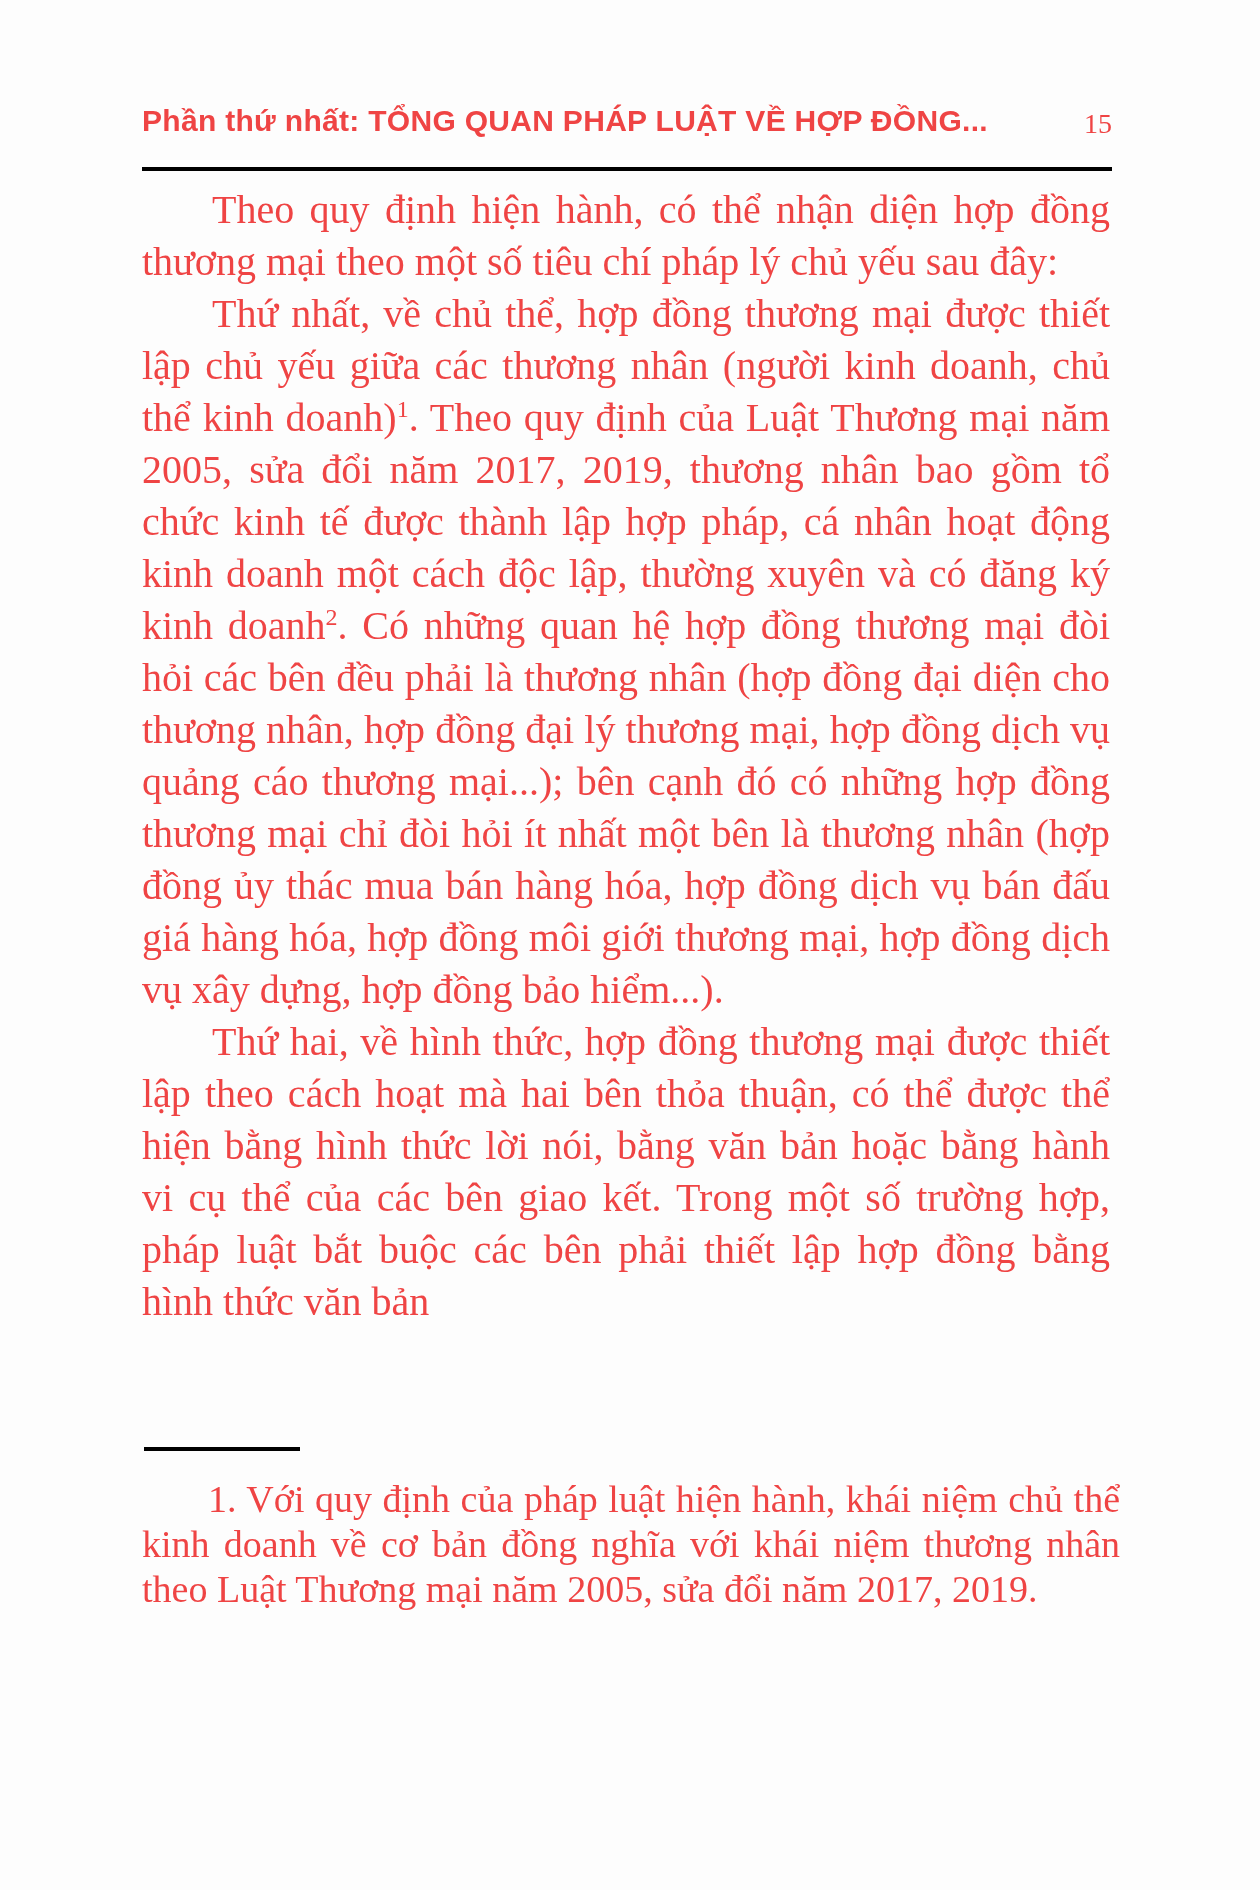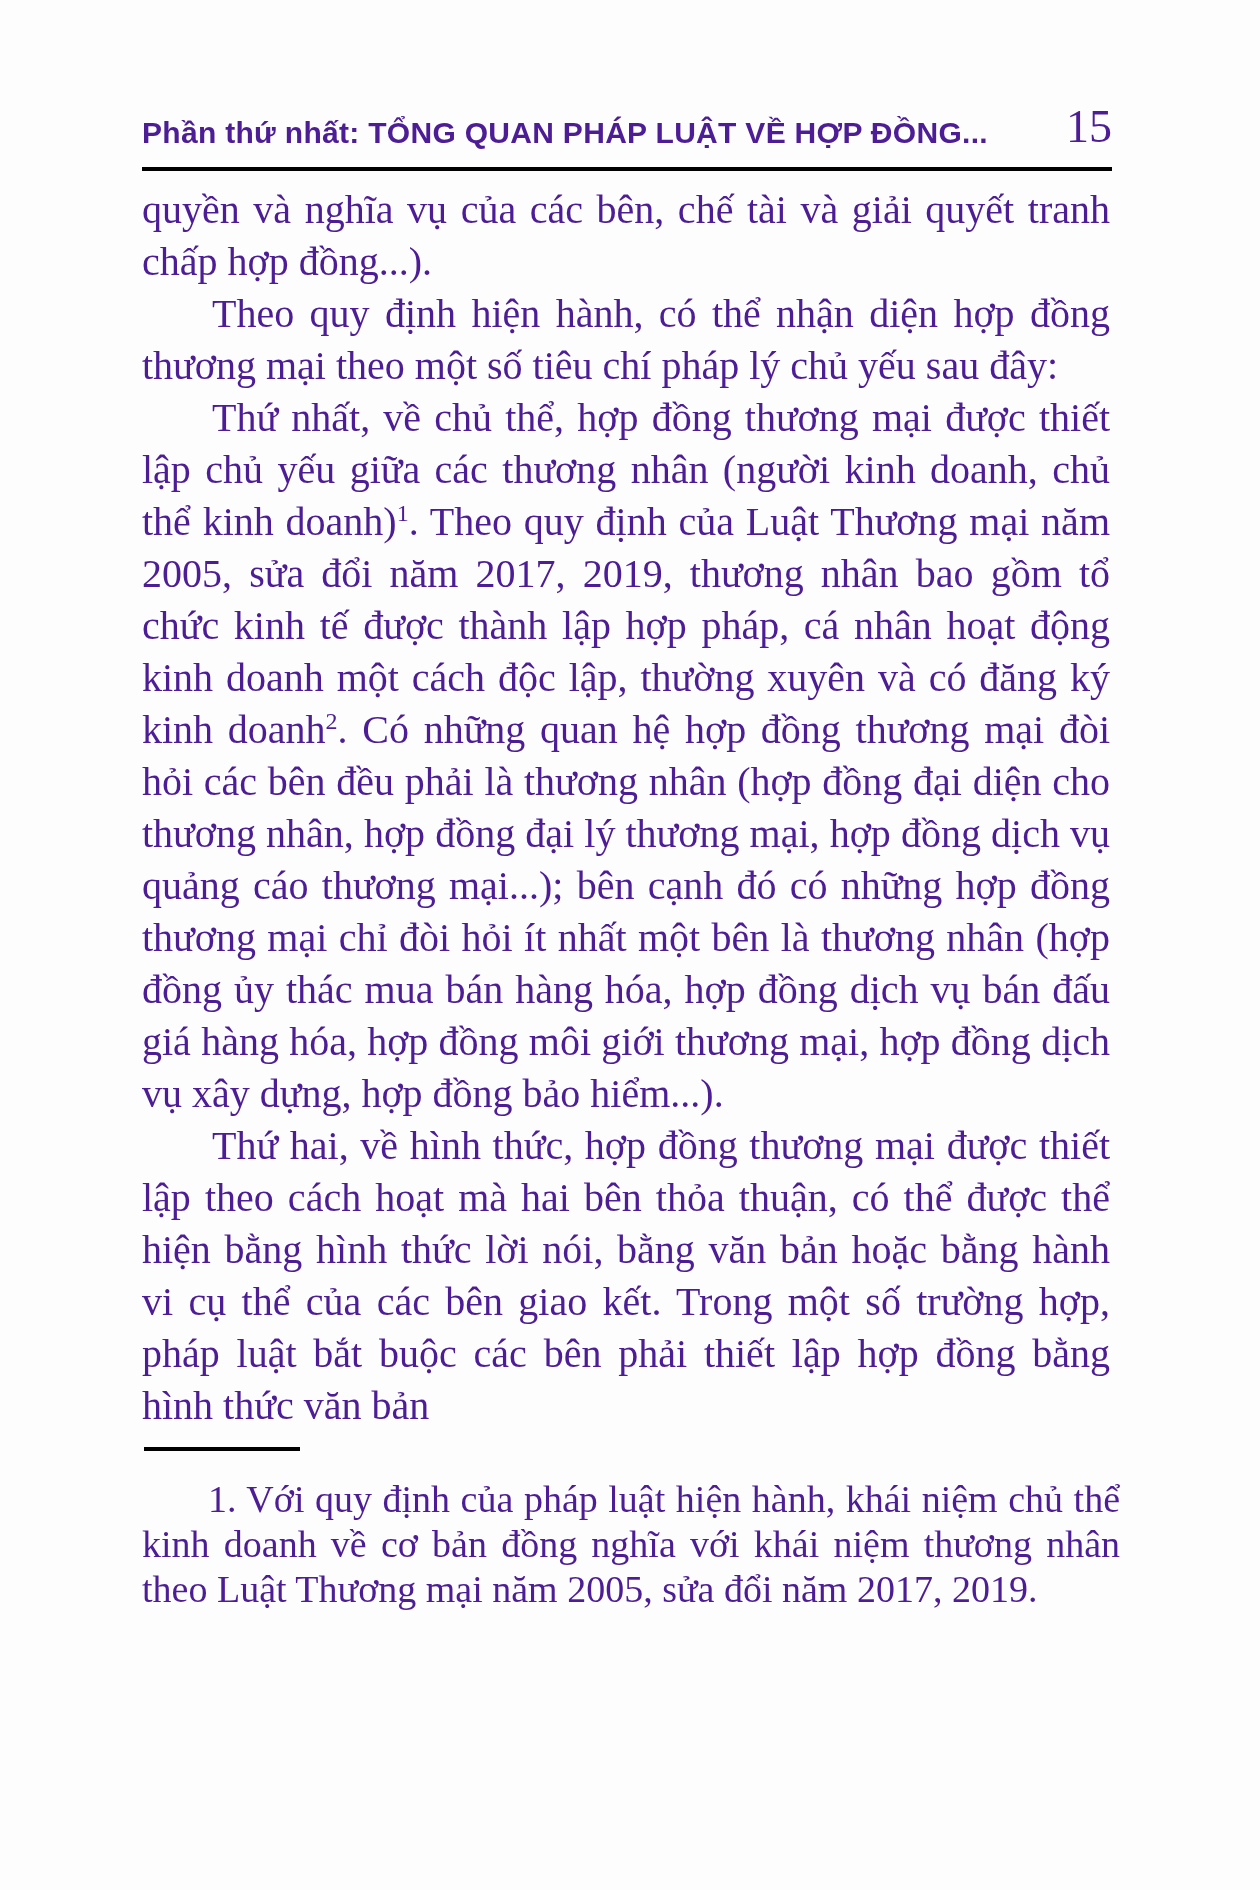--- a/index.html
+++ b/index.html
@@ -2,21 +2,21 @@
 <html lang="vi"><head>
 <meta charset="utf-8">
 <style>
   html, body { margin: 0; padding: 0; background: #e8e8e8; }
   .page {
     position: relative;
     width: 1260px;
     height: 1890px;
     margin: 0 auto;
     background: #fdfdfd;
-    color: #4c1d95;
+    color: #ef4444;
     overflow: hidden;
   }
   
   .running-head {
     position: absolute;
     left: 142px;
     top: 104px;
     width: 970px;
     display: flex;
     justify-content: space-between;
@@ -24,21 +24,21 @@
   }
   .rh-title {
     font-family: "Liberation Sans", sans-serif;
     font-weight: bold;
     font-size: 30px;
     letter-spacing: 0.3px;
     white-space: nowrap;
   }
   .rh-num {
     font-family: "Liberation Serif", serif;
-    font-size: 46px;
+    font-size: 28px;
     line-height: 1;
     margin-left: 40px;
   }
   .head-rule {
     position: absolute;
     left: 142px;
     top: 167px;
     width: 970px;
     height: 4px;
     background: #000;
@@ -88,21 +88,20 @@
 
   <header class="running-head">
     <span class="rh-title">Phần thứ nhất: TỔNG QUAN PHÁP LUẬT VỀ HỢP ĐỒNG...</span>
     <span class="rh-num">15</span>
   </header>
 
   <div class="head-rule"></div>
 
   <main class="body-text">
 
-    <p class="para no-indent"><span>quyền và nghĩa vụ của các bên, chế tài và giải quyết tranh chấp hợp đồng...).</span></p>
 
     <p class="para"><span>Theo quy định hiện hành, có thể nhận diện hợp đồng thương mại theo một số tiêu chí pháp lý chủ yếu sau đây:</span></p>
 
     <p class="para"><span class="it">Thứ nhất,</span><span> về chủ thể, hợp đồng thương mại được thiết lập chủ yếu giữa các thương nhân (người kinh doanh, chủ thể kinh doanh)</span><sup class="fnref">1</sup><span>. Theo quy định của Luật Thương mại năm 2005, sửa đổi năm 2017, 2019, thương nhân bao gồm tổ chức kinh tế được thành lập hợp pháp, cá nhân hoạt động kinh doanh một cách độc lập, thường xuyên và có đăng ký kinh doanh</span><sup class="fnref">2</sup><span>. Có những quan hệ hợp đồng thương mại đòi hỏi các bên đều phải là thương nhân (hợp đồng đại diện cho thương nhân, hợp đồng đại lý thương mại, hợp đồng dịch vụ quảng cáo thương mại...); bên cạnh đó có những hợp đồng thương mại chỉ đòi hỏi ít nhất một bên là thương nhân (hợp đồng ủy thác mua bán hàng hóa, hợp đồng dịch vụ bán đấu giá hàng hóa, hợp đồng môi giới thương mại, hợp đồng dịch vụ xây dựng, hợp đồng bảo hiểm...).</span></p>
 
     <p class="para"><span class="it">Thứ hai,</span><span> về hình thức, hợp đồng thương mại được thiết lập theo cách hoạt mà hai bên thỏa thuận, có thể được thể hiện bằng hình thức lời nói, bằng văn bản hoặc bằng hành vi cụ thể của các bên giao kết. Trong một số trường hợp, pháp luật bắt buộc các bên phải thiết lập hợp đồng bằng hình thức văn bản</span></p>
 
   </main>
 
   <footer class="footnotes">

